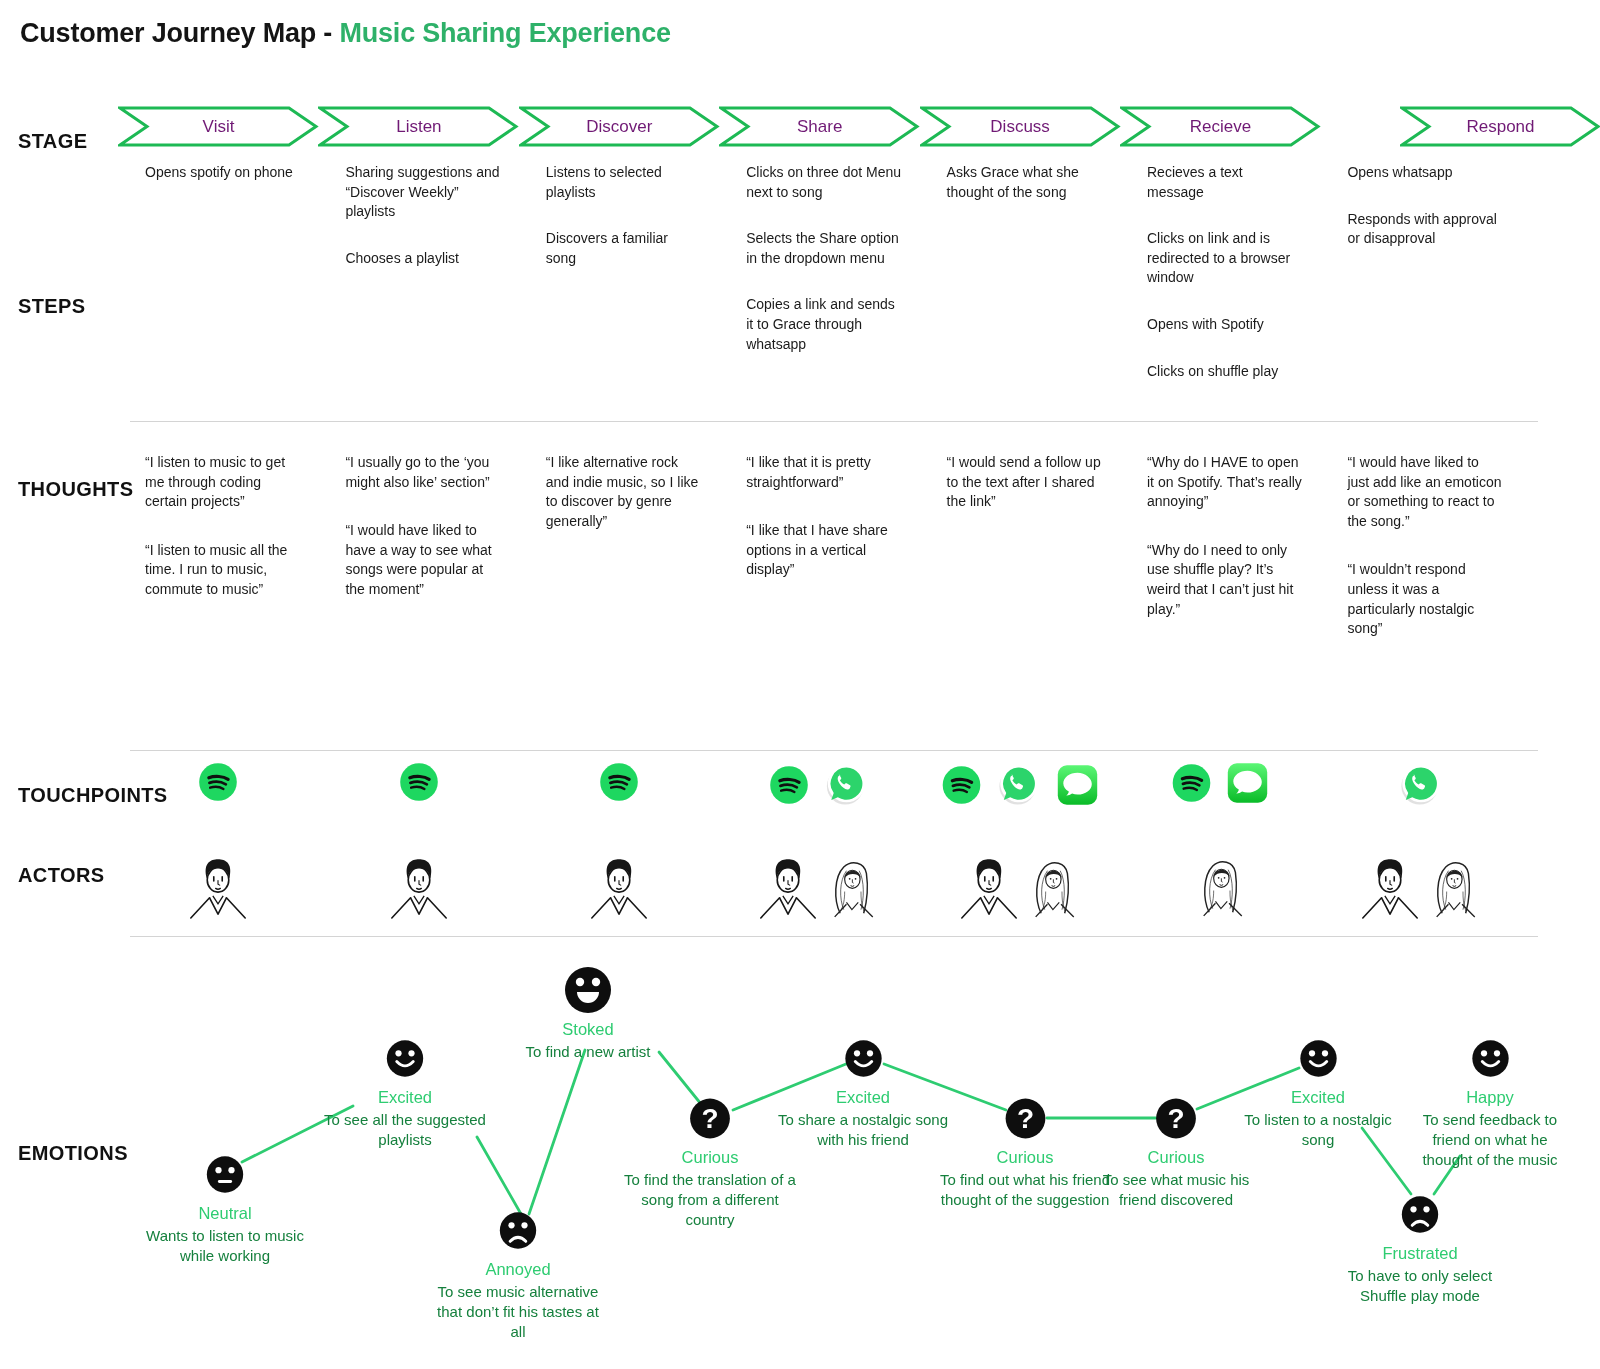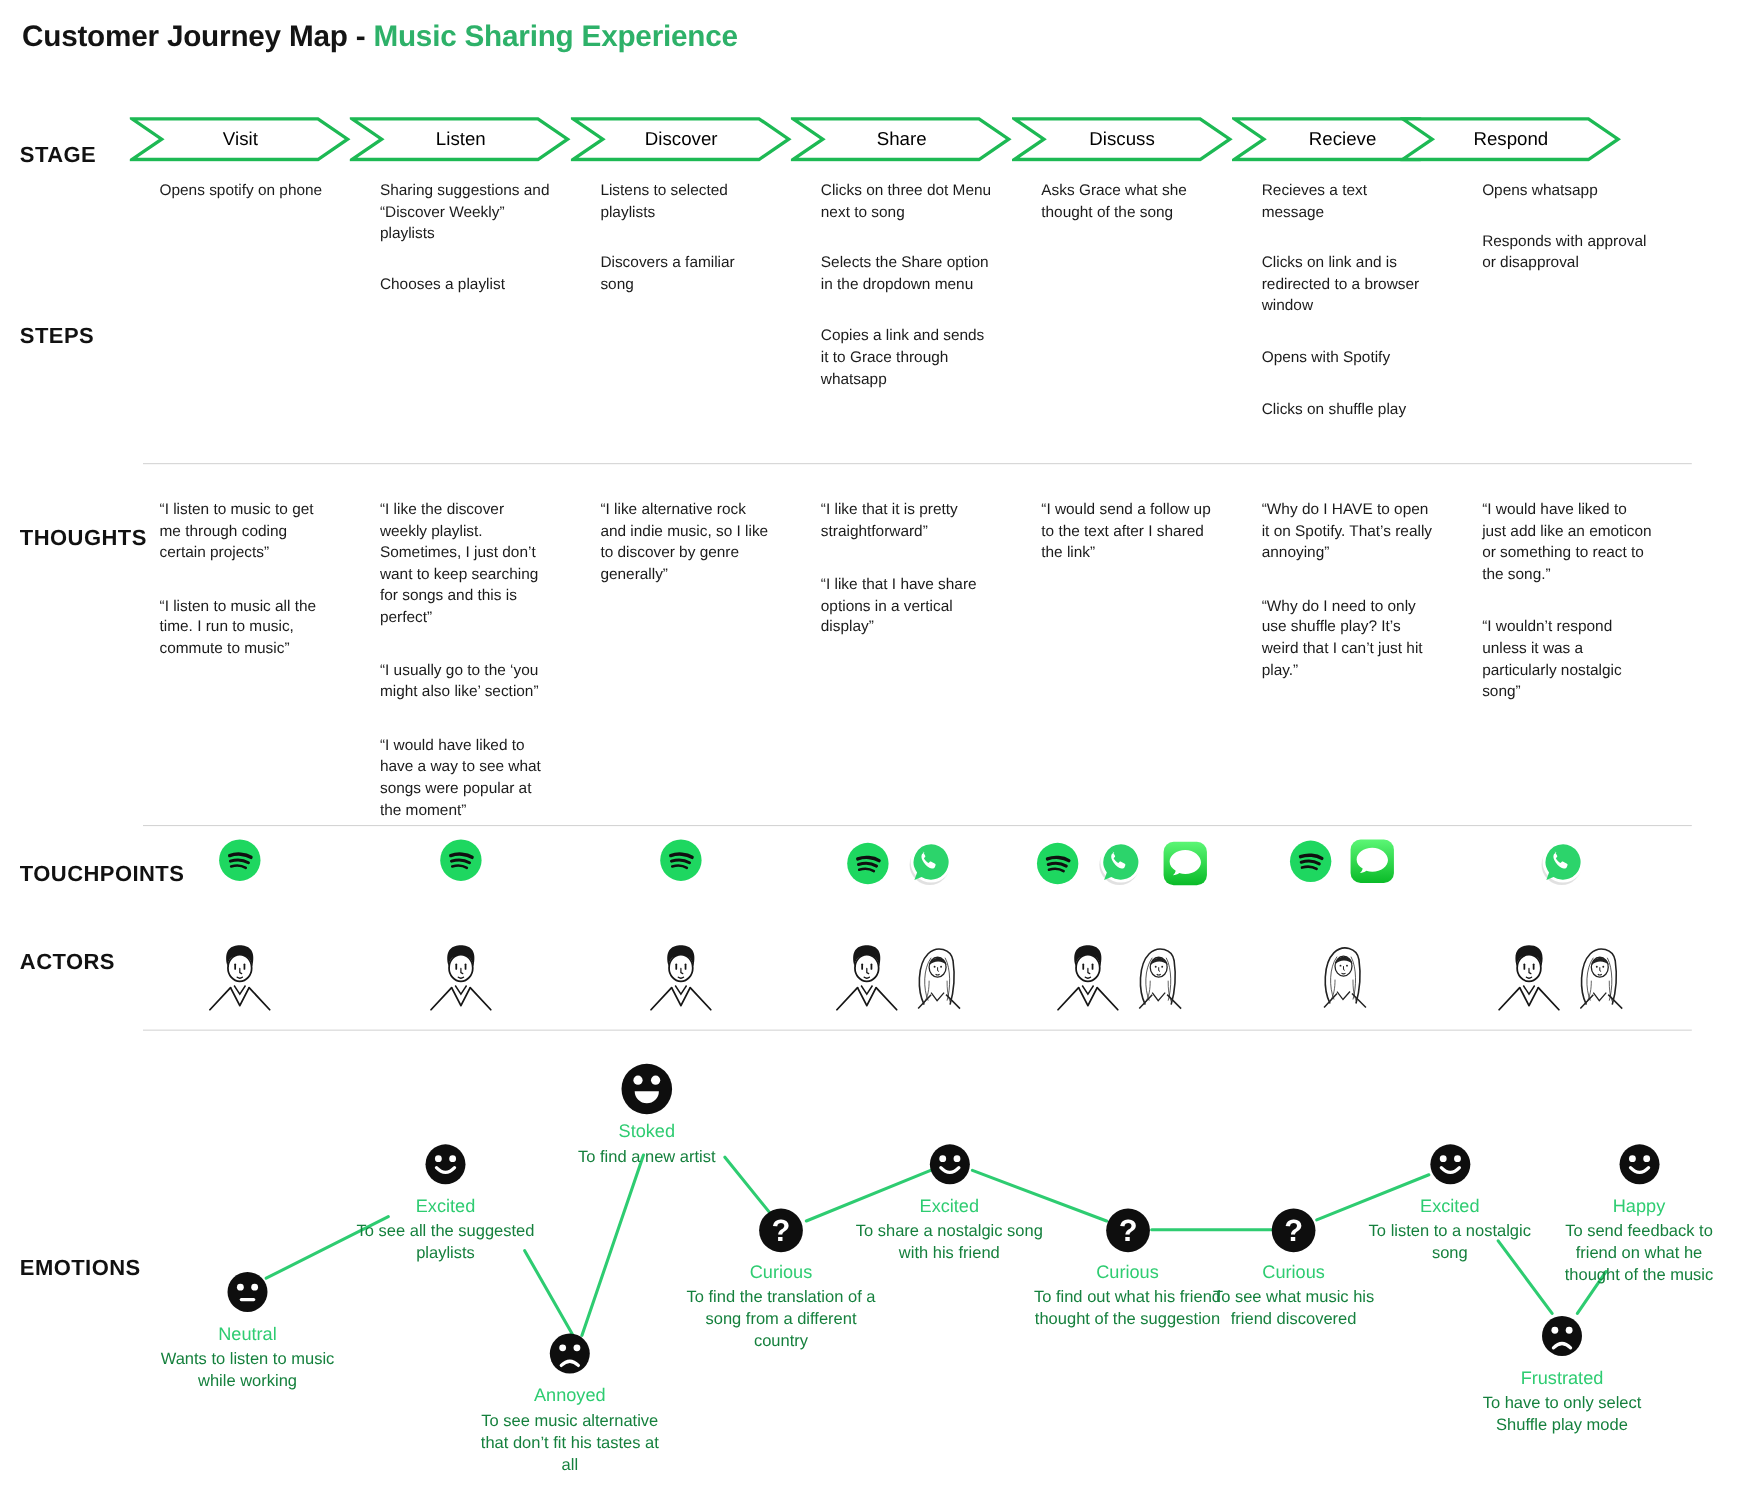--- a/index.html
+++ b/index.html
@@ -6,21 +6,21 @@
   .canvas{position:relative;width:1600px;height:1369px;background:#fff;overflow:hidden;
           font-family:"Liberation Sans",sans-serif;color:#1b1b1b;}
   h1{position:absolute;left:20px;top:18px;margin:0;font-size:27px;font-weight:700;letter-spacing:-0.2px;}
   h1 .t-black{color:#141414;}
   h1 .t-green{color:#2EB169;}
   .row-label{position:absolute;font-size:20px;font-weight:700;color:#111;letter-spacing:0.4px;}
   .divider{position:absolute;left:130px;width:1408px;height:1px;background:#d4d4d4;}
   .stage-arrow{position:absolute;width:201px;height:41px;}
   .stage-arrow svg{position:absolute;inset:0;}
   .stage-arrow .lbl{position:absolute;inset:0;display:flex;align-items:center;justify-content:center;
-                    font-size:17px;color:#000000;}
+                    font-size:17px;color:#701a75;}
   .col-steps,.col-thoughts{position:absolute;width:156px;}
   .col-steps p,.col-thoughts p{margin:0 0 27px 0;font-size:14px;line-height:1.4;}
   .col-thoughts p{margin-bottom:29px;}
   .touch-group,.actor-group{position:absolute;display:flex;align-items:center;justify-content:center;
                             transform:translateX(-50%);}
   .touch-group{gap:13px;}
   .actor-group{gap:4px;}
   .emotion-item{position:absolute;text-align:center;transform:translateX(-50%);}
   .emotion-item .facebox{height:54px;display:flex;align-items:center;justify-content:center;}
   .emotion-item .e-label{font-size:16.5px;color:#2ECC71;margin-top:3px;}
@@ -75,21 +75,21 @@
     <polygon points="2,2 171,2 198,20.5 171,39 2,39 29,20.5" fill="#ffffff" stroke="#1DB954" stroke-width="3" stroke-linejoin="miter"></polygon>
         </svg>
     <span class="lbl">Discuss</span>
       </div>
       <div class="stage-arrow" style="left: 1120px; top: 106px;">
         <svg viewBox="0 0 201 41" preserveAspectRatio="none">
     <polygon points="2,2 171,2 198,20.5 171,39 2,39 29,20.5" fill="#ffffff" stroke="#1DB954" stroke-width="3" stroke-linejoin="miter"></polygon>
         </svg>
     <span class="lbl">Recieve</span>
       </div>
-      <div class="stage-arrow" style="left: 1273px; top: 106px;">
+      <div class="stage-arrow" style="left: 1400px; top: 106px;">
         <svg viewBox="0 0 201 41" preserveAspectRatio="none">
     <polygon points="2,2 171,2 198,20.5 171,39 2,39 29,20.5" fill="#ffffff" stroke="#1DB954" stroke-width="3" stroke-linejoin="miter"></polygon>
         </svg>
     <span class="lbl">Respond</span>
       </div>
     </div>
   <div id="steps-row">
       <div class="col-steps" style="left: 145px; top: 163px;">
         <p>Opens spotify on phone</p>
       </div>
@@ -119,21 +119,20 @@
         <p>Opens whatsapp</p>
         <p>Responds with approval or disapproval</p>
       </div>
     </div>
   <div id="thoughts-row">
       <div class="col-thoughts" style="left: 145px; top: 453px;">
         <p>“I  listen to music to get me through coding certain projects”</p>
         <p>“I  listen to music all the time. I run to music, commute to music”</p>
       </div>
       <div class="col-thoughts" style="left: 345.4px; top: 453px;">
-        <p>“I like the discover weekly playlist. Sometimes, I just don’t want to keep searching for songs and this is perfect”</p>
         <p>“I usually go to the ‘you might also like’ section”</p>
         <p>“I would have liked to have a way to see what songs were popular at the moment”</p>
       </div>
       <div class="col-thoughts" style="left: 545.8px; top: 453px;">
         <p>“I like alternative rock and indie music, so I like to discover by genre generally”</p>
       </div>
       <div class="col-thoughts" style="left: 746.2px; top: 453px;">
         <p>“I like that it is pretty straightforward”</p>
         <p>“I like that I have share options in a vertical display”</p>
       </div>

